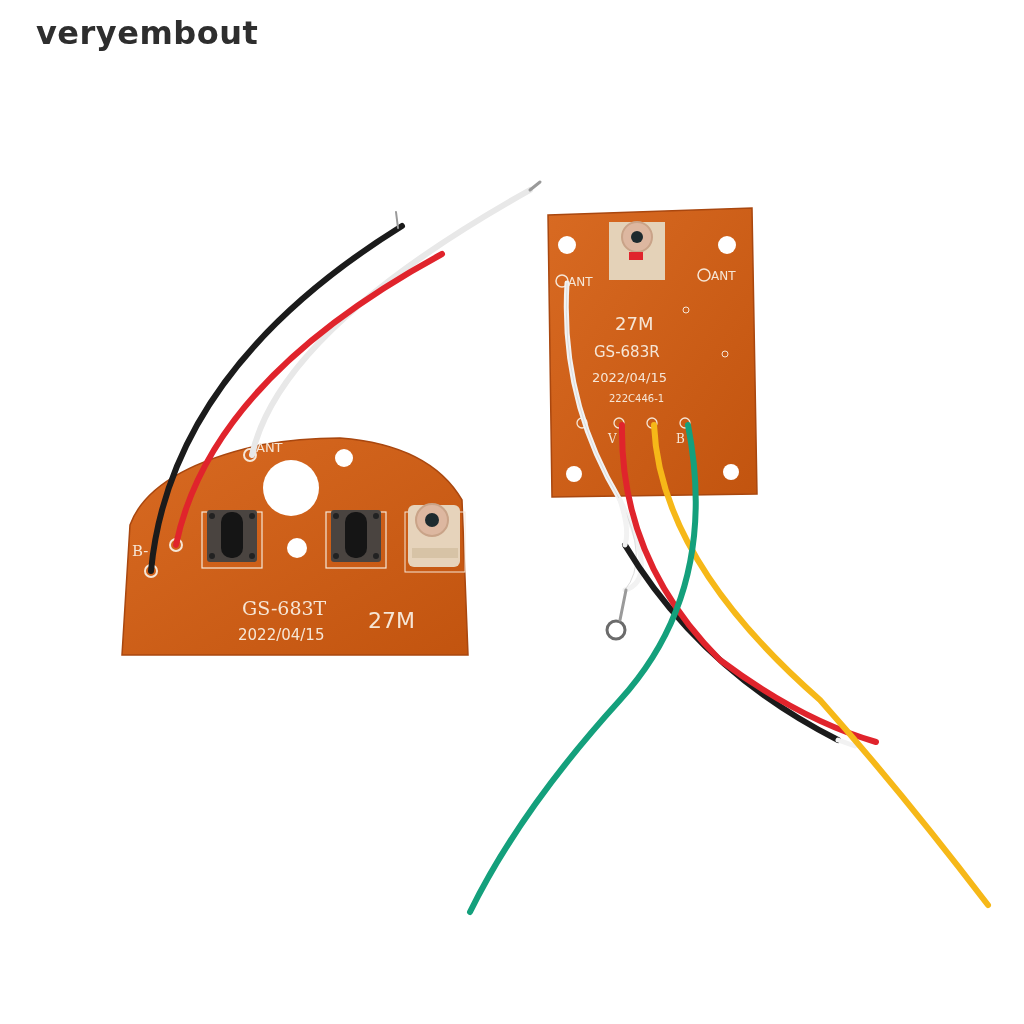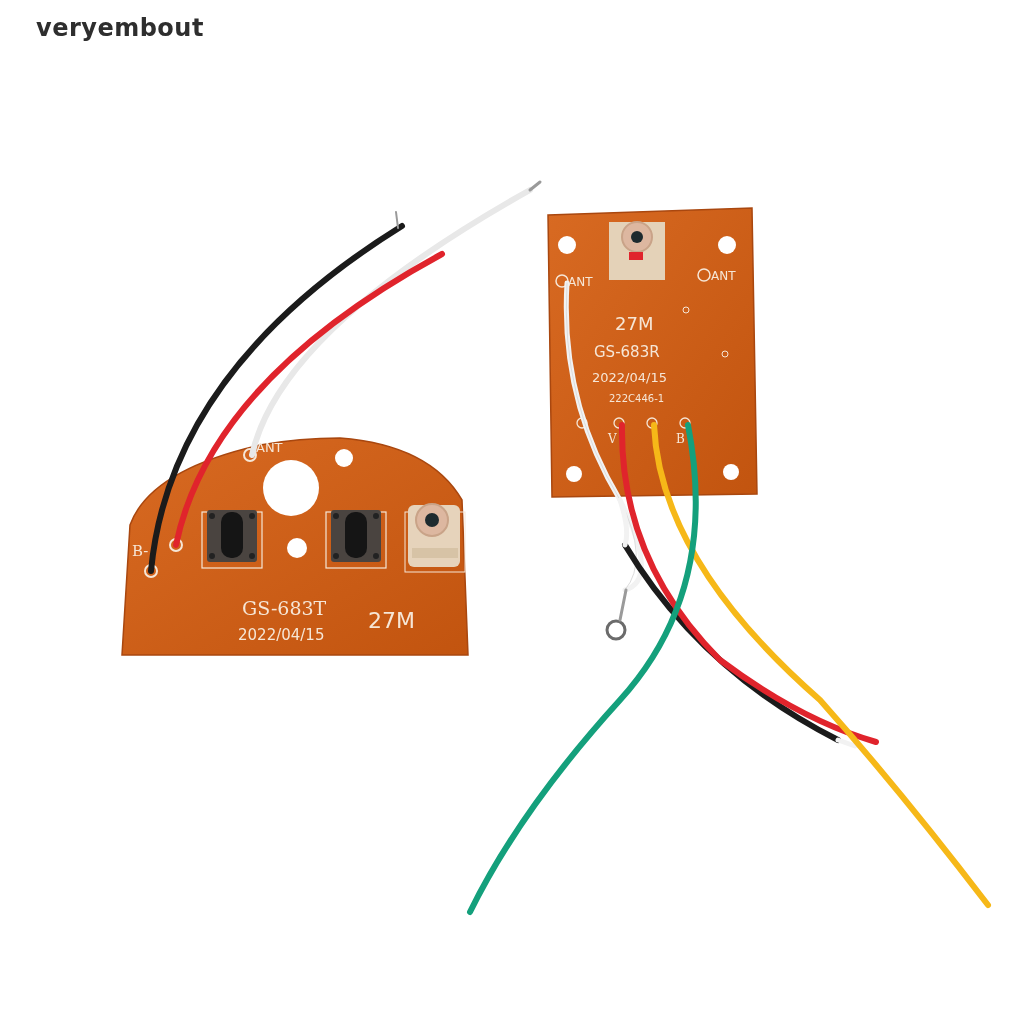--- a/index.html
+++ b/index.html
@@ -1,17 +1,17 @@
 <!DOCTYPE html>
 <html><head>
 <meta charset="utf-8">
 <style>
   html, body { margin:0; padding:0; }
   body { width:1024px; height:1024px; background:#ffffff; position:relative; overflow:hidden; font-family:"DejaVu Sans", sans-serif; }
-  .brand { position:absolute; left:36px; top:14px; font-size:24px; font-weight:bold; color:#2e2e2e; letter-spacing:0.5px; }
+  .brand { position:absolute; left:36px; top:14px; font-size:32px; font-weight:bold; color:#2e2e2e; letter-spacing:0.5px; }
   svg.scene { position:absolute; left:0; top:0; }
   .pcb-text { font-family:"DejaVu Sans", sans-serif; fill:#f6e6d6; }
   .pcb-serif { font-family:"DejaVu Serif", serif; fill:#f6e6d6; }
 </style>
 </head>
 <body>
 
 <div class="brand">veryembout</div>
 
 <svg class="scene" width="1024" height="1024" viewBox="0 0 1024 1024">

